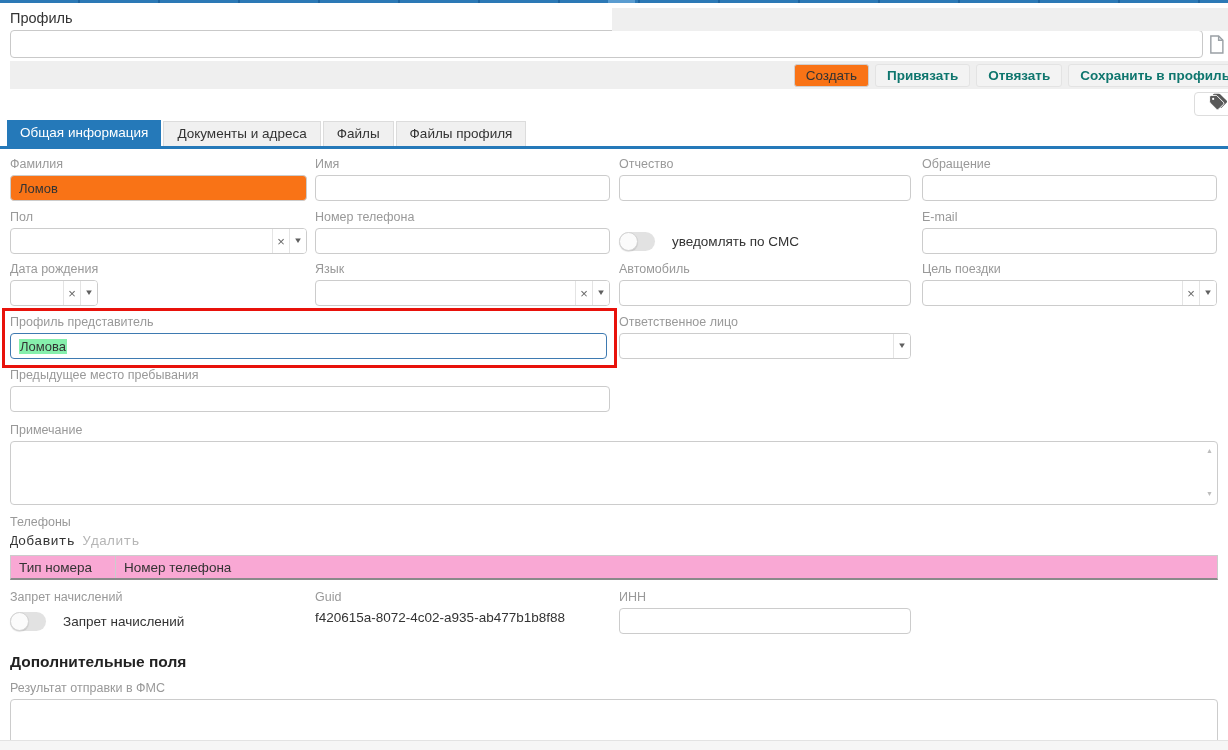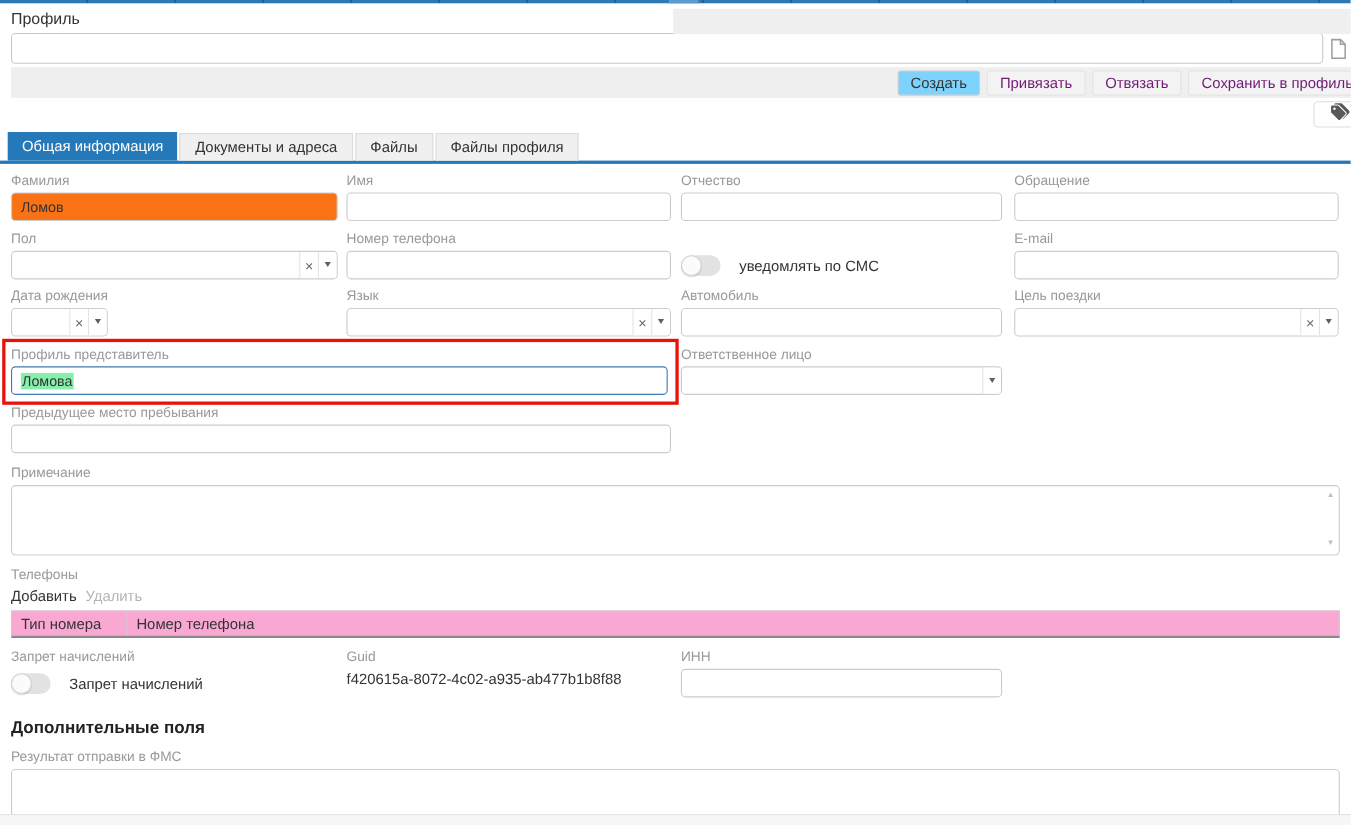--- a/index.html
+++ b/index.html
@@ -16,22 +16,22 @@
   
   .header { position:relative; padding:5px 0 0 10px; }
   .header-gray { position:absolute; left:612px; right:0; top:5px; height:23px; background:#efefef; }
   .page-title { font-size:14.5px; height:20px; line-height:20px; position:relative; color:#333; }
   .profile-row { display:flex; align-items:center; margin-top:2px; padding-right:3px; gap:5px; }
   .profile-input { flex:1; height:28px; border:1px solid #c9c9c9; border-radius:4px; padding:0 8px; font:inherit; outline:none; background:#fff; }
   .doc-icon { flex:none; display:flex; }
 
   .btn-band { margin-top:3px; height:28px; background:#efefef; display:flex; align-items:center; justify-content:flex-end; gap:6px; }
   .btn { height:23px; padding:0 11px; border-radius:3px; font:inherit; font-size:13.5px; display:inline-flex; align-items:center; white-space:nowrap; }
-  .btn.enabled { background:#7dd3fc; border:1px solid #cfcfcf; color:#333; }
-  .btn.disabled { background:#f3f3f3; border:1px solid #e3e3e3; color:#701a75; }
+  .btn.enabled { background:#f97316; border:1px solid #cfcfcf; color:#333; }
+  .btn.disabled { background:#f3f3f3; border:1px solid #e3e3e3; color:#0f766e;font-weight:bold; }
   .btn.save { margin-right:-14px; }
 
   .tag-row { display:flex; justify-content:flex-end; margin-top:3px; height:24px; }
   .tag-btn { width:46px; height:24px; background:#fff; border:1px solid #ddd; border-radius:4px; display:flex; align-items:center; justify-content:center; margin-right:-12px; }
 
   
   .tabs { display:flex; margin-top:4px; padding-left:7px; gap:2px; align-items:flex-end; }
   .tab { height:26px; line-height:26px; padding:0 13px; font-size:13.5px; white-space:nowrap; }
   .tab.active { background:#2579b9; color:#fff; }
   .tab.inactive { background:#f0f0f0; border:1px solid #dcdcdc; border-bottom:none; color:#333; height:25px; line-height:24px; }
@@ -67,21 +67,21 @@
   .sel { background:#86efac; padding:0 1px; white-space:pre; }
   .resp-field { margin-left:12px; width:292px; flex:none; }
 
   .w600 { width:600px; flex:none; }
 
   .ta-wrap { position:relative; }
   .ta { width:100%; height:64px; border:1px solid #ccc; border-radius:4px; resize:none; font:inherit; padding:4px 8px; outline:none; display:block; background:#fff; }
   .sa { position:absolute; right:5px; font-size:7px; color:#bdbdbd; line-height:1; cursor:default; }
   .sa.up { top:6px; } .sa.dn { bottom:8px; }
 
-  .links { display:flex; gap:8px; height:17px; margin:1px 0 5px 0; font-size:13.5px; align-items:center; }
+  .links { display:flex; gap:8px; height:17px; margin:1px 0 5px 0; font-size:13.5px; align-items:center;font-family:Liberation Mono, monospace; }
   .link-add { color:#333; cursor:pointer; }
   .link-del { color:#b5b5b5; }
   .ptable { display:flex; border:1px solid #ccc; border-bottom:2px solid #8a8a8a; height:25px; background:#f9a8d4; margin-bottom:10px; }
   .pc1 { width:105px; flex:none; border-right:1px solid #ccc; padding:4px 8px; font-size:13.5px; }
   .pc2 { flex:1; padding:4px 8px; font-size:13.5px; }
 
   .guid-val { font-size:13.5px; color:#333; height:26px; line-height:20px; }
 
   .add-title { font-size:15.5px; font-weight:bold; color:#222; margin:19px 0 10px 0; }
 

